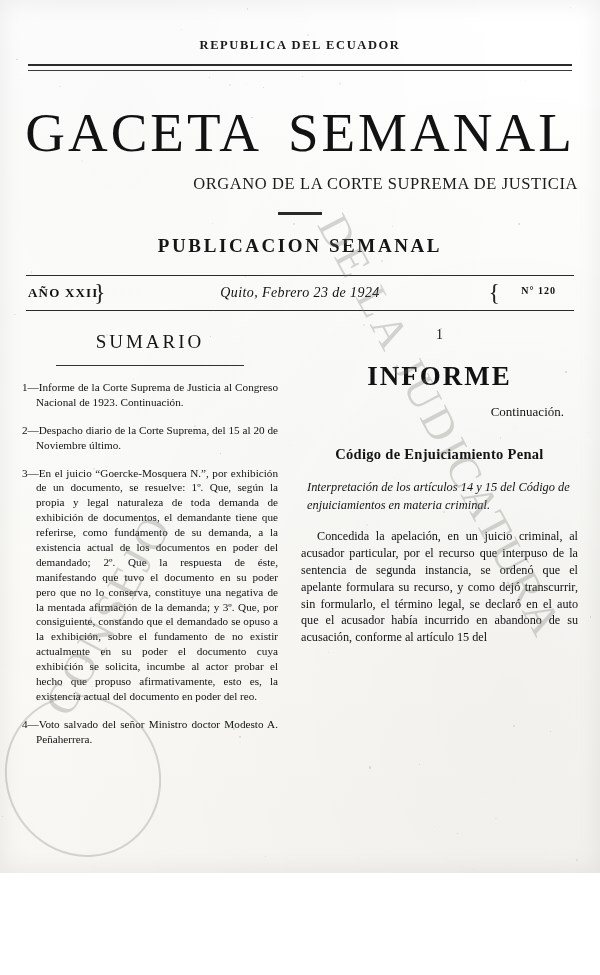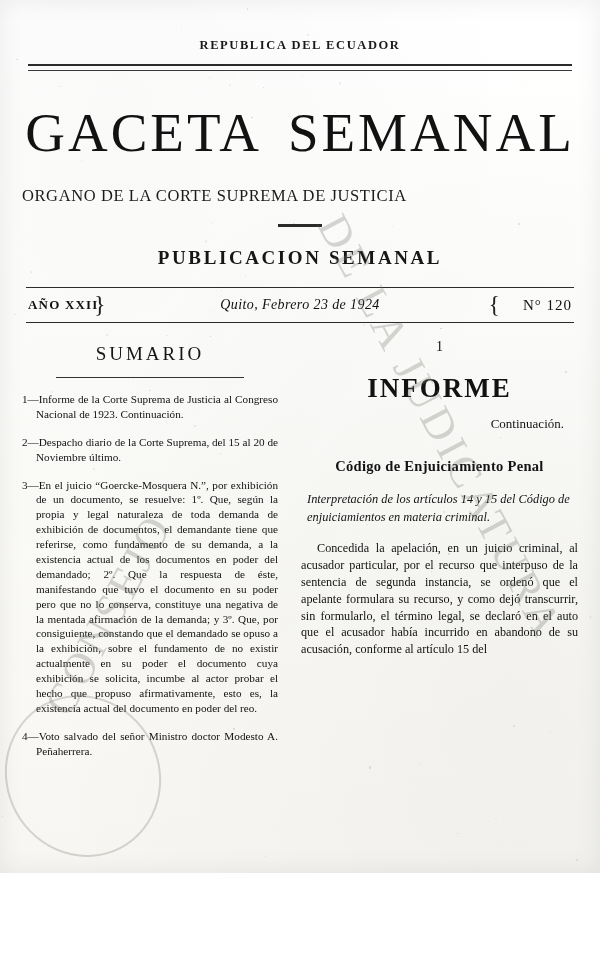--- a/index.html
+++ b/index.html
@@ -71,22 +71,22 @@
     letter-spacing: 3px;
     font-weight: normal;
     color: #121212;
     line-height: 1.0;
     white-space: nowrap;
   }
   .masthead .word { display: inline-block; }
   .masthead .sp { display: inline-block; width: 26px; }
 
   .organo {
-    text-align: left;
-    margin-top: 26px;
+    text-align: right;
+    margin-top: 14px;
     font-size: 16.5px;
     letter-spacing: 0.6px;
     color: #1b1b1b;
   }
 
   .dash {
     width: 44px;
     height: 3px;
     background: #2a2a2a;
     margin: 18px auto 0 auto;
@@ -145,24 +145,24 @@
   }
   .issue-bar .brace-r {
     position: absolute;
     right: 78px;
     top: 3px;
     font-size: 24px;
     color: #222;
   }
   .issue-bar .num {
     position: absolute;
-    right: 6px;
+    right: 22px;
     top: 9px;
-    font-size: 15px;
-    font-weight: normal;
+    font-size: 10px;
+    font-weight: bold;
     letter-spacing: 1px;
   }
 
   .rule-thin2 {
     margin: 0 4px 0 4px;
     border-top: 1.4px solid #2b2b2b;
   }
 
   .columns {
     display: flex;

